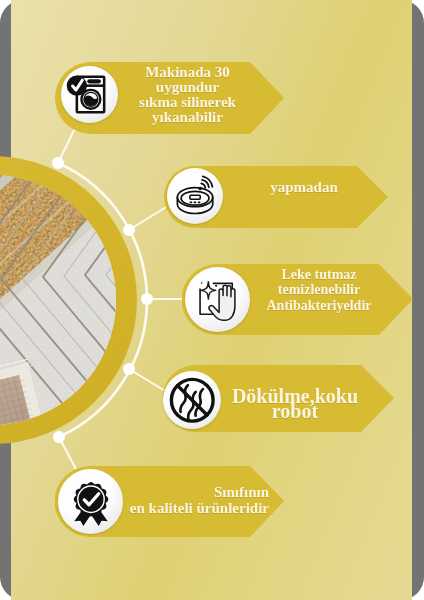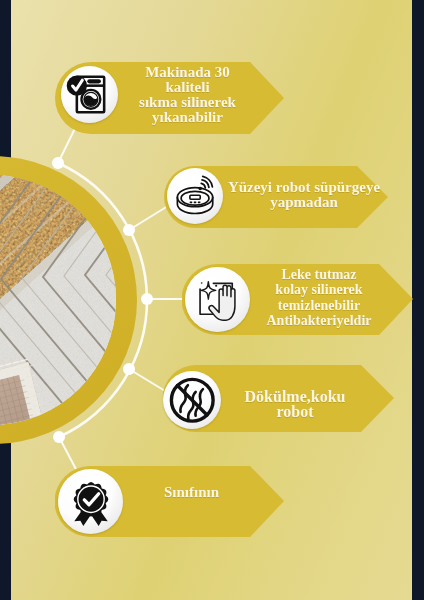--- a/index.html
+++ b/index.html
@@ -1,17 +1,17 @@
 <!DOCTYPE html>
 <html><head>
 <meta charset="utf-8">
 <style>
   html,body{margin:0;padding:0;background:#fff;}
   body{width:424px;height:600px;font-family:"Liberation Serif",serif;overflow:hidden;}
-  #stage{position:absolute;left:0;top:0;width:424px;height:600px;background:#0f172a;}
+  #stage{position:absolute;left:0;top:0;width:424px;height:600px;background:#737373;border-radius:23px;}
   #bg{position:absolute;left:11px;top:0;width:401px;height:600px;
       background:linear-gradient(112deg,#eae1ac 0%,#e4d896 30%,#ded173 58%,#e2d684 78%,#e6da93 100%);}
 
   
   .circwrap{position:absolute;left:0;top:0;width:424px;height:600px;overflow:hidden;}
   #ringOuter{position:absolute;left:-151px;top:156px;width:288px;height:288px;border-radius:50%;
     background:linear-gradient(145deg,#d8bd34 0%,#d4b52c 45%,#cfae25 100%);}
   #photoCirc{position:absolute;left:-134px;top:175px;width:250px;height:250px;border-radius:50%;overflow:hidden;}
 
   
@@ -36,25 +36,25 @@
   #b2{left:164px;top:166px;}
   #i2{left:3px;top:2px;width:56px;height:56px;}
   #t2{left:60px;top:14px;width:160px;font-size:15px;line-height:15px;}
 
   #b3{left:182px;top:264px;}
   #i3{left:3px;top:3px;width:65px;height:65px;}
   #t3{left:57px;top:3px;width:160px;font-size:14px;line-height:15.35px;}
 
   #b4{left:163px;top:365px;}
   #i4{left:0px;top:6px;width:58px;height:58px;}
-  #t4{left:57px;top:24px;width:150px;font-size:16px;line-height:15.4px;}
+  #t4{left:57px;top:24px;width:150px;font-size:20px;line-height:15.4px;}
 
   #b5{left:55px;top:466px;}
   #i5{left:3px;top:3px;width:65px;height:65px;}
-  #t5{left:59px;top:19px;width:155px;font-size:15px;line-height:15.5px;}
+  #t5{left:59px;top:19px;width:155px;font-size:15px;line-height:15.5px;text-align:right;}
 </style>
 </head>
 <body>
 
 <div id="stage">
   <div id="bg"></div>
 
   <div class="circwrap">
     <div id="ringOuter"></div>
     <div id="photoCirc">
@@ -283,21 +283,21 @@
         <rect x="47" y="11.8" width="34" height="10.6" rx="5.3" fill="#111111"></rect>
         <circle cx="56" cy="62" r="23.5" fill="none" stroke="#111111" stroke-width="5.8"></circle>
         <circle cx="56" cy="62" r="17.4" fill="none" stroke="#111111" stroke-width="3.2"></circle>
         <path d="M 38.8 59 C 45.5 49.5 54 51.5 60.3 58 C 64.8 62.6 70 62 73.2 56 L 73.2 64 A 17.4 17.4 0 0 1 38.8 64 Z" fill="#111111"></path>
         <circle cx="21" cy="28" r="25.2" fill="#111111"></circle>
         <path d="M 10.5 29 L 18.8 38.8 L 34.6 14.5" fill="none" stroke="#ffffff" stroke-width="7.8" stroke-linecap="round" stroke-linejoin="round"></path>
       </svg>
     </div>
     <div class="btext" id="t1">
         <div>Makinada 30</div>
-        <div>kaliteli</div>
+        <div>uygundur</div>
         <div>sıkma silinerek</div>
         <div>yıkanabilir</div>
       </div>
   </div>
 
   <div class="badge" id="b2">
     <svg class="bshape" width="225" height="62" viewBox="0 0 225 62">
       <path d="M 31 0 H 193 L 224 31 L 193 62 H 31 A 31 31 0 0 1 31 0 Z" fill="#d6bb33"></path>
     </svg>
     <div class="icon" id="i2">
@@ -317,21 +317,20 @@
 
         <circle cx="63" cy="30" r="4.6" fill="#111111"></circle>
         <g fill="none" stroke="#111111" stroke-width="4.4" stroke-linecap="round">
           <path d="M 65.7 17.3 A 13 13 0 0 1 75.9 28.2"></path>
           <path d="M 67.6 8.5 A 22 22 0 0 1 84.8 26.9"></path>
           <path d="M 69.4 -0.3 A 31 31 0 0 1 93.7 25.7"></path>
         </g>
       </svg>
     </div>
     <div class="btext" id="t2">
-        <div>Yüzeyi robot süpürgeye</div>
         <div>yapmadan</div>
       </div>
   </div>
 
   <div class="badge" id="b3">
     <svg class="bshape" width="232" height="71" viewBox="0 0 232 71">
       <path d="M 35 0 H 197 L 231 35 L 197 71 H 35 A 35 35 0 0 1 35 0 Z" fill="#d6bb33"></path>
     </svg>
     <div class="icon" id="i3">
       <svg width="46" height="46" viewBox="0 0 100 100">
@@ -345,21 +344,20 @@
         <path d="M 52.4 40 L 52.4 30.5 A 4.3 4.3 0 0 1 61 30.5 L 61 40
                  L 61 22 A 4.3 4.3 0 0 1 69.6 22 L 69.6 41
                  L 69.6 23.5 A 4.3 4.3 0 0 1 78.2 23.5 L 78.2 43
                  L 78.2 30 A 4.3 4.3 0 0 1 86.8 30 L 86.8 63
                  C 86.8 81 78.5 94 67 94 L 61 94 C 53.5 94 47.5 90 43 84.5 L 31.5 70.5
                  A 5.3 5.3 0 0 1 39.6 63.7 L 52.4 77 Z" fill="#f0f0f0" stroke="#1a1a1a" stroke-width="3.3" stroke-linejoin="round" stroke-linecap="round"></path>
       </svg>
     </div>
     <div class="btext" id="t3">
         <div>Leke tutmaz</div>
-        <div>kolay silinerek</div>
         <div>temizlenebilir</div>
         <div>Antibakteriyeldir</div>
       </div>
   </div>
 
   <div class="badge" id="b4">
     <svg class="bshape" width="232" height="67" viewBox="0 0 232 67">
       <path d="M 33 0 H 198 L 231 33 L 198 67 H 33 A 33 33 0 0 1 33 0 Z" fill="#d6bb33"></path>
     </svg>
     <div class="icon" id="i4">
@@ -391,15 +389,16 @@
           <path d="M 30 74 L 52 86 L 30.5 118 L 23 104.5 L 7.5 106 Z"></path>
           <path d="M 70 74 L 48 86 L 69.5 118 L 77 104.5 L 92.5 106 Z"></path>
         </g>
         <path d="M 59.96 12.81 Q 75.50 5.83 77.22 22.78 Q 94.17 24.50 87.19 40.04 Q 101.00 50.00 87.19 59.96 Q 94.17 75.50 77.22 77.22 Q 75.50 94.17 59.96 87.19 Q 50.00 101.00 40.04 87.19 Q 24.50 94.17 22.78 77.22 Q 5.83 75.50 12.81 59.96 Q -1.00 50.00 12.81 40.04 Q 5.83 24.50 22.78 22.78 Q 24.50 5.83 40.04 12.81 Q 50.00 -1.00 59.96 12.81 Z" fill="#111111"></path>
         <circle cx="50" cy="50" r="33.5" fill="none" stroke="#ffffff" stroke-width="3.6"></circle>
         <path d="M 33 51.5 L 45 64 L 69.5 36" fill="none" stroke="#ffffff" stroke-width="8.5" stroke-linecap="round" stroke-linejoin="round"></path>
       </svg>
     </div>
     <div class="btext" id="t5">
         <div>Sınıfının</div>
+        <div>en kaliteli ürünleridir</div>
       </div>
   </div>
 </div>
 
 </body></html>

